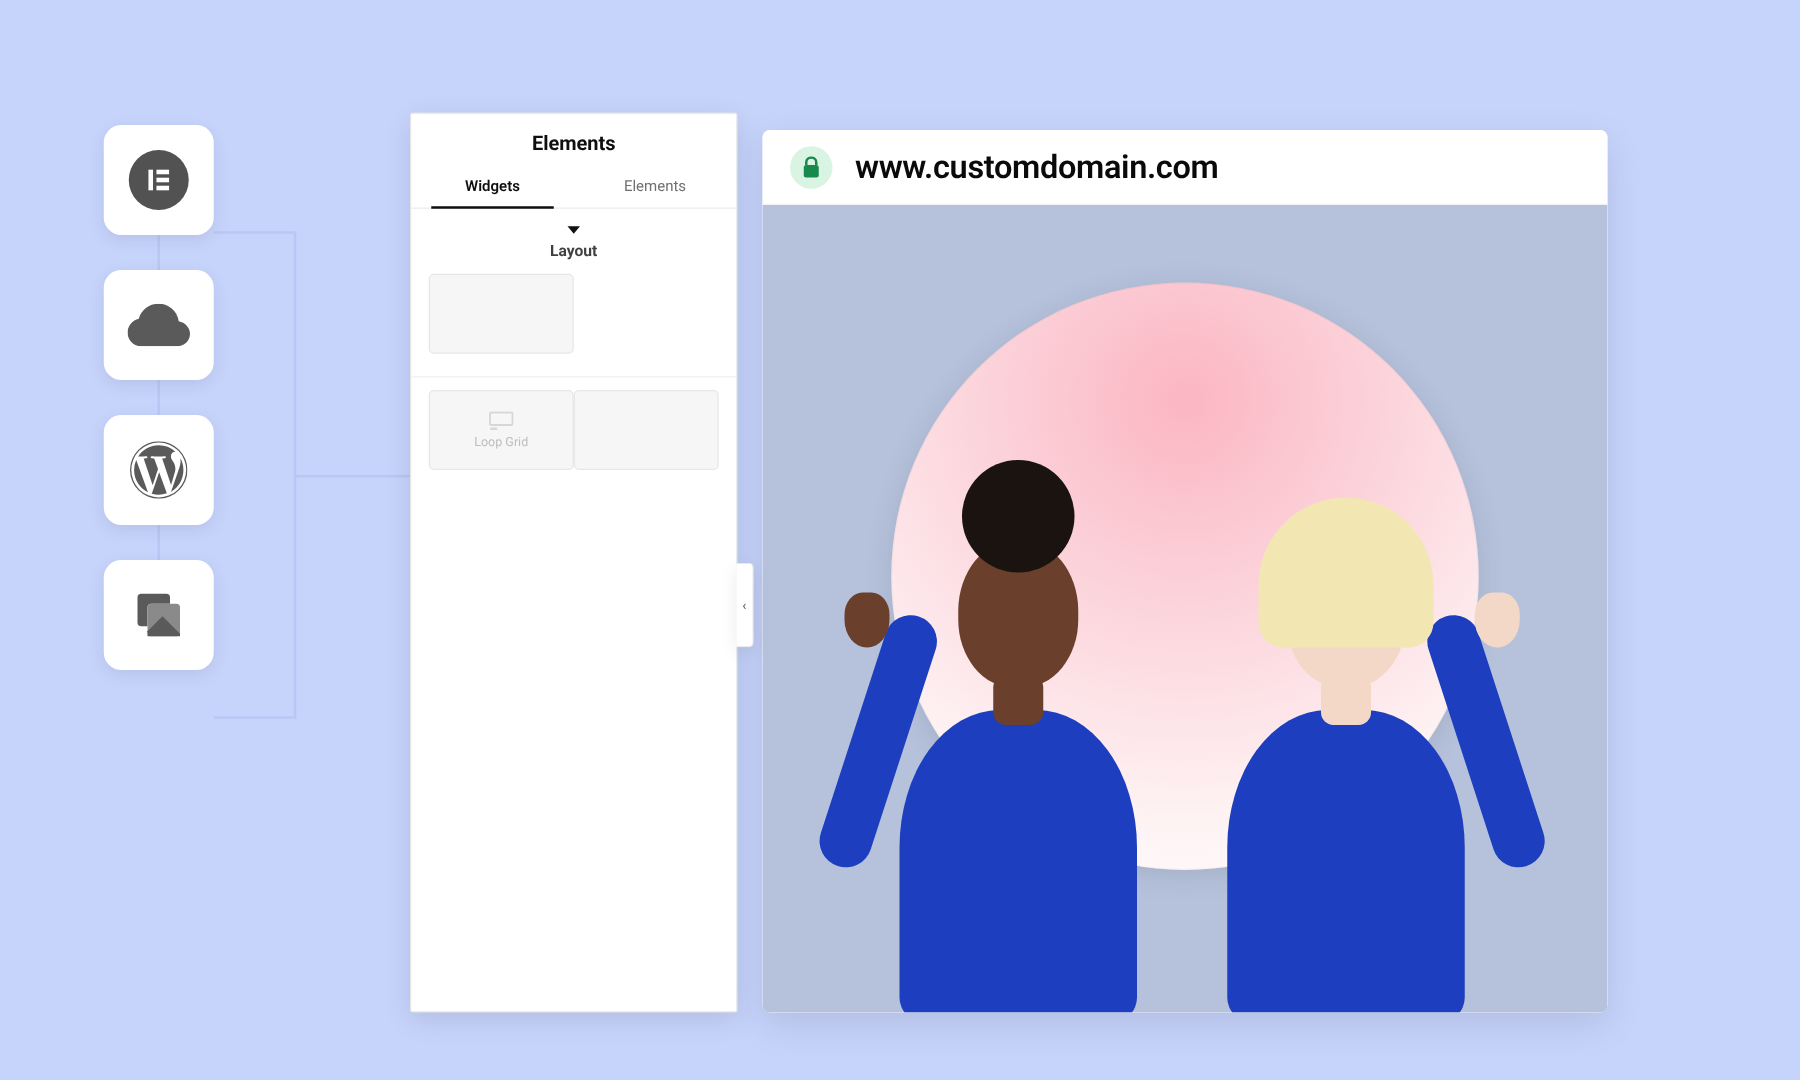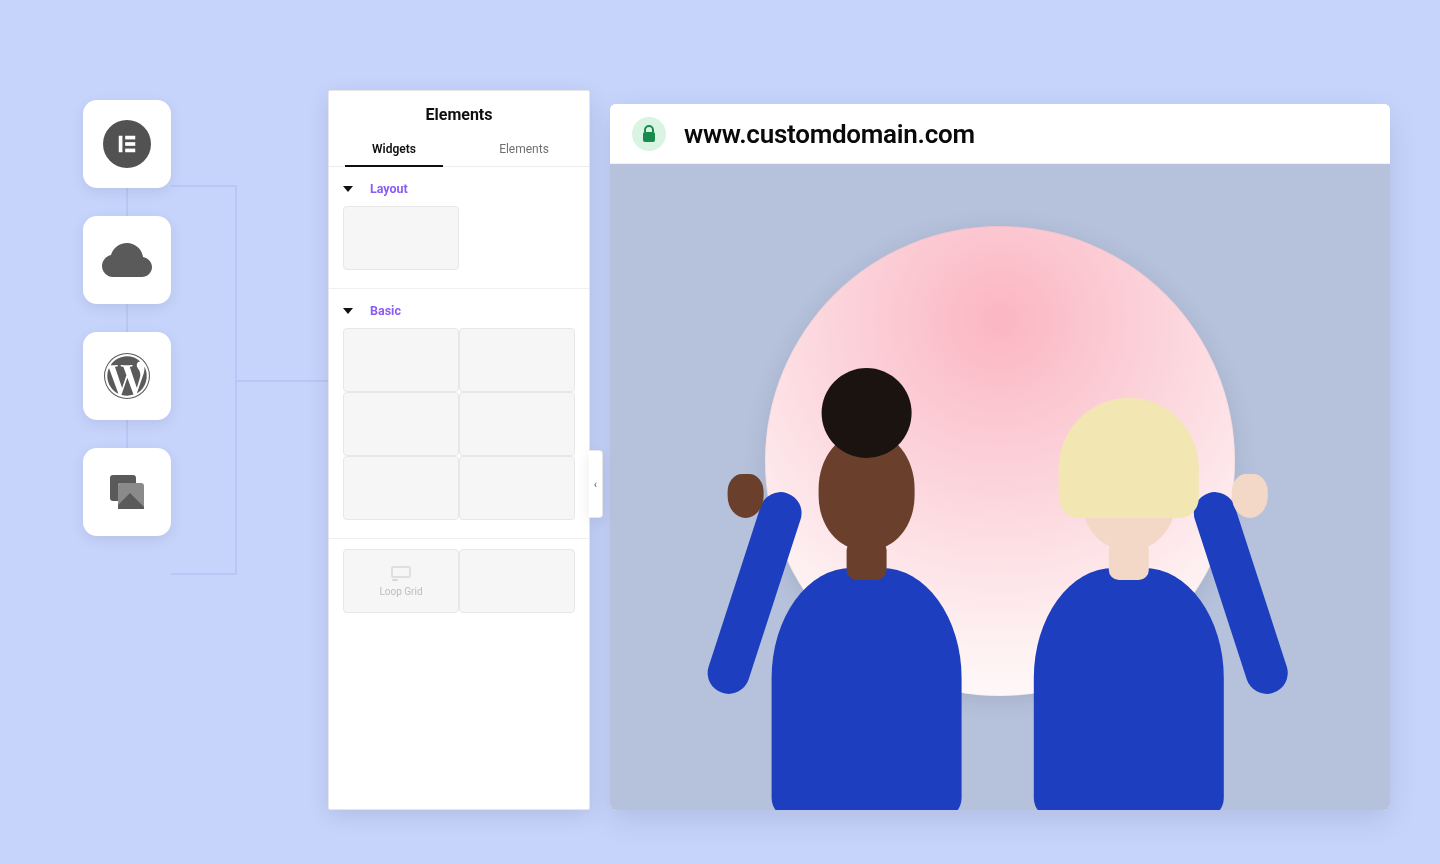--- a/index.html
+++ b/index.html
@@ -117,24 +117,25 @@
   }
 
   .sections {
     flex:1;
     overflow:hidden;
     padding: 0 0 6px;
   }
   .section  { border-bottom:1px solid #efefef; padding:10px 14px 18px; }
   .section.last { border-bottom:none; padding-bottom:22px;}
   .section-head {
-    display:flex; align-items:center; gap:17px;
-    font-size:12.5px; font-weight:700; color:#8b5cf6;
+    display:flex; align-items:center; gap:7px;
+    font-size:12.5px; font-weight:700; color:#404040;
     cursor:pointer; user-select:none;
     padding:4px 0 10px;
+    flex-direction:column;
   }
   .section-head .tri {
     width:0;height:0;
     border-left:5px solid transparent;
     border-right:5px solid transparent;
     border-top:6px solid #111;
   }
   .widgets {
     display:grid;
     grid-template-columns: 1fr 1fr;
@@ -171,21 +172,21 @@
     z-index:3;
     cursor:pointer;
     font-size:11px; color:#555;
   }
 
   
   .browser {
     position:absolute;
     left: 610px;
     top: 104px;
-    width: 780px;
+    width: 676px;
     height: 706px;
     background:#fff;
     border-radius:6px;
     box-shadow: 0 10px 30px rgba(0,0,0,0.10);
     overflow:hidden;
     z-index:2;
   }
   .addrbar {
     height:60px;
     background:#ffffff;
@@ -339,34 +340,20 @@
     <div class="section">
       <div class="section-head">
         <span class="tri"></span>
         <span>Layout</span>
       </div>
       <div class="widgets">
         <div class="widget single"></div>
       </div>
     </div>
 
-    <div class="section">
-      <div class="section-head">
-        <span class="tri"></span>
-        <span>Basic</span>
-      </div>
-      <div class="widgets">
-        <div class="widget"></div>
-        <div class="widget"></div>
-        <div class="widget"></div>
-        <div class="widget"></div>
-        <div class="widget"></div>
-        <div class="widget"></div>
-      </div>
-    </div>
 
     <div class="section last">
       <div class="widgets">
         <div class="widget">
           <svg width="20" height="16" viewBox="0 0 20 16" fill="none" stroke="#d7d7d7" stroke-width="1.5">
             <rect x="1" y="1" width="18" height="10" rx="1"></rect>
             <rect x="1" y="13" width="6" height="2" rx="1" fill="#d7d7d7" stroke="none"></rect>
           </svg>
           <span>Loop Grid</span>
         </div>

